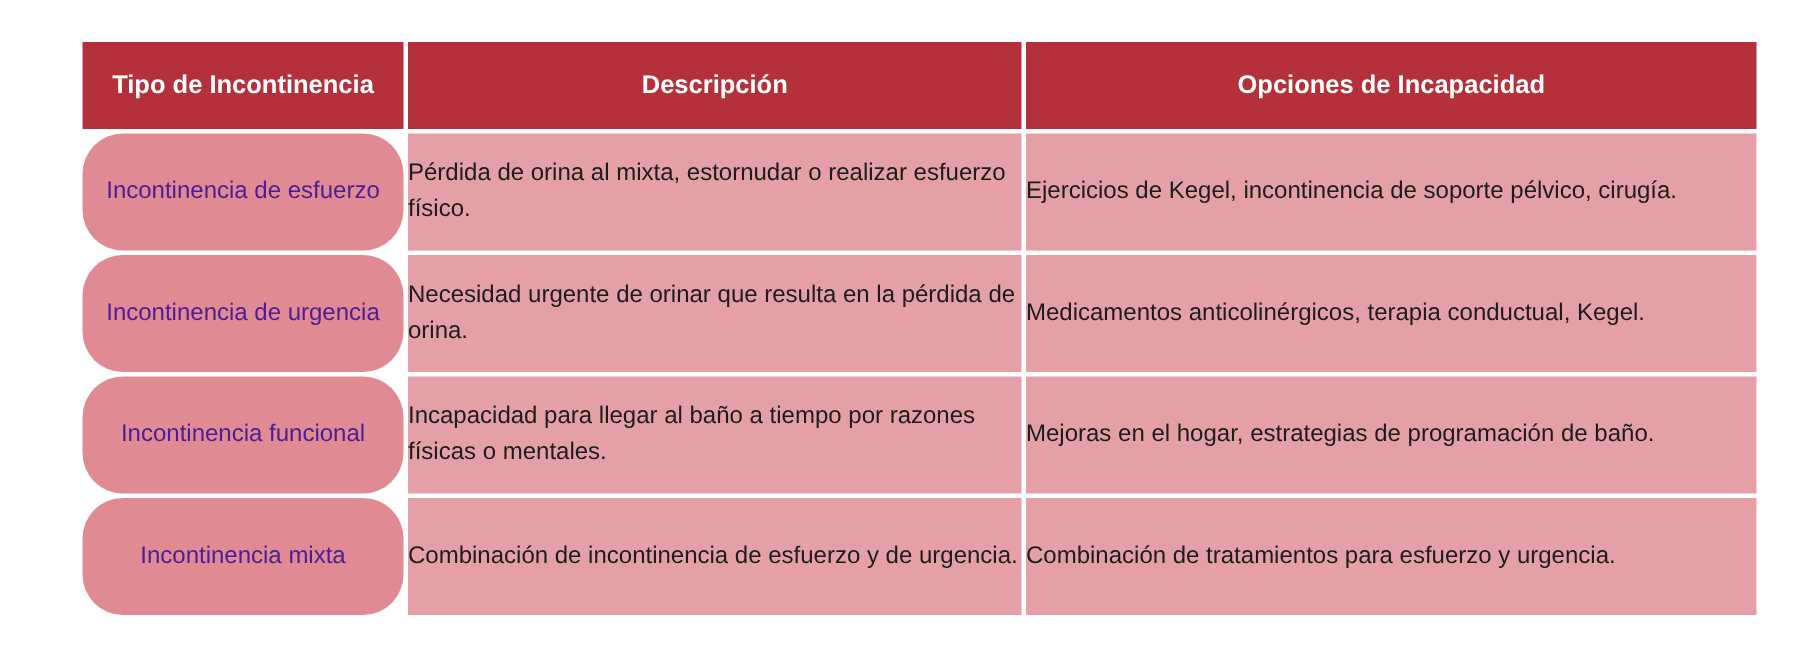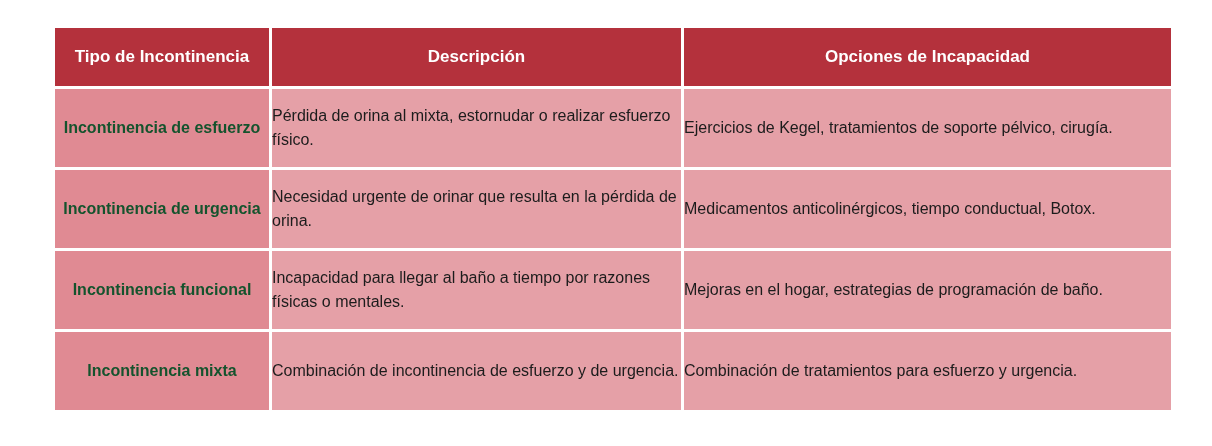--- a/index.html
+++ b/index.html
@@ -44,28 +44,29 @@
     font-size: 17px;
     font-weight: bold;
     text-align: center;
     height: 58px;
     line-height: 1.25;
     padding: 4px 10px;
     box-sizing: border-box;
   }
   td.type-cell {
     background: #e08a93;
-    color: #14532d;
+    color: #4c1d95;
     font-size: 16px;
-    font-weight: bold;
+    font-weight: normal;
     text-align: center;
     line-height: 1.45;
     height: 78px;
     padding: 6px 8px;
     box-sizing: border-box;
+    border-radius: 27px;
   }
   td.desc-cell,
   td.treat-cell {
     background: #e5a0a7;
     color: #1c1c1c;
     font-size: 16px;
     font-weight: normal;
     text-align: left;
     line-height: 1.5;
     height: 78px;
@@ -91,26 +92,26 @@
         <tr>
           <th class="head-cell">Tipo de Incontinencia</th>
           <th class="head-cell">Descripción</th>
           <th class="head-cell">Opciones de Incapacidad</th>
         </tr>
       </thead>
       <tbody>
         <tr>
           <td class="type-cell">Incontinencia de esfuerzo</td>
           <td class="desc-cell">Pérdida de orina al mixta, estornudar o realizar esfuerzo físico.</td>
-          <td class="treat-cell">Ejercicios de Kegel, tratamientos de soporte pélvico, cirugía.</td>
+          <td class="treat-cell">Ejercicios de Kegel, incontinencia de soporte pélvico, cirugía.</td>
         </tr>
         <tr>
           <td class="type-cell">Incontinencia de urgencia</td>
           <td class="desc-cell">Necesidad urgente de orinar que resulta en la pérdida de orina.</td>
-          <td class="treat-cell">Medicamentos anticolinérgicos, tiempo conductual, Botox.</td>
+          <td class="treat-cell">Medicamentos anticolinérgicos, terapia conductual, Kegel.</td>
         </tr>
         <tr>
           <td class="type-cell">Incontinencia funcional</td>
           <td class="desc-cell">Incapacidad para llegar al baño a tiempo por razones físicas o mentales.</td>
           <td class="treat-cell">Mejoras en el hogar, estrategias de programación de baño.</td>
         </tr>
         <tr>
           <td class="type-cell">Incontinencia mixta</td>
           <td class="desc-cell">Combinación de incontinencia de esfuerzo y de urgencia.</td>
           <td class="treat-cell">Combinación de tratamientos para esfuerzo y urgencia.</td>

